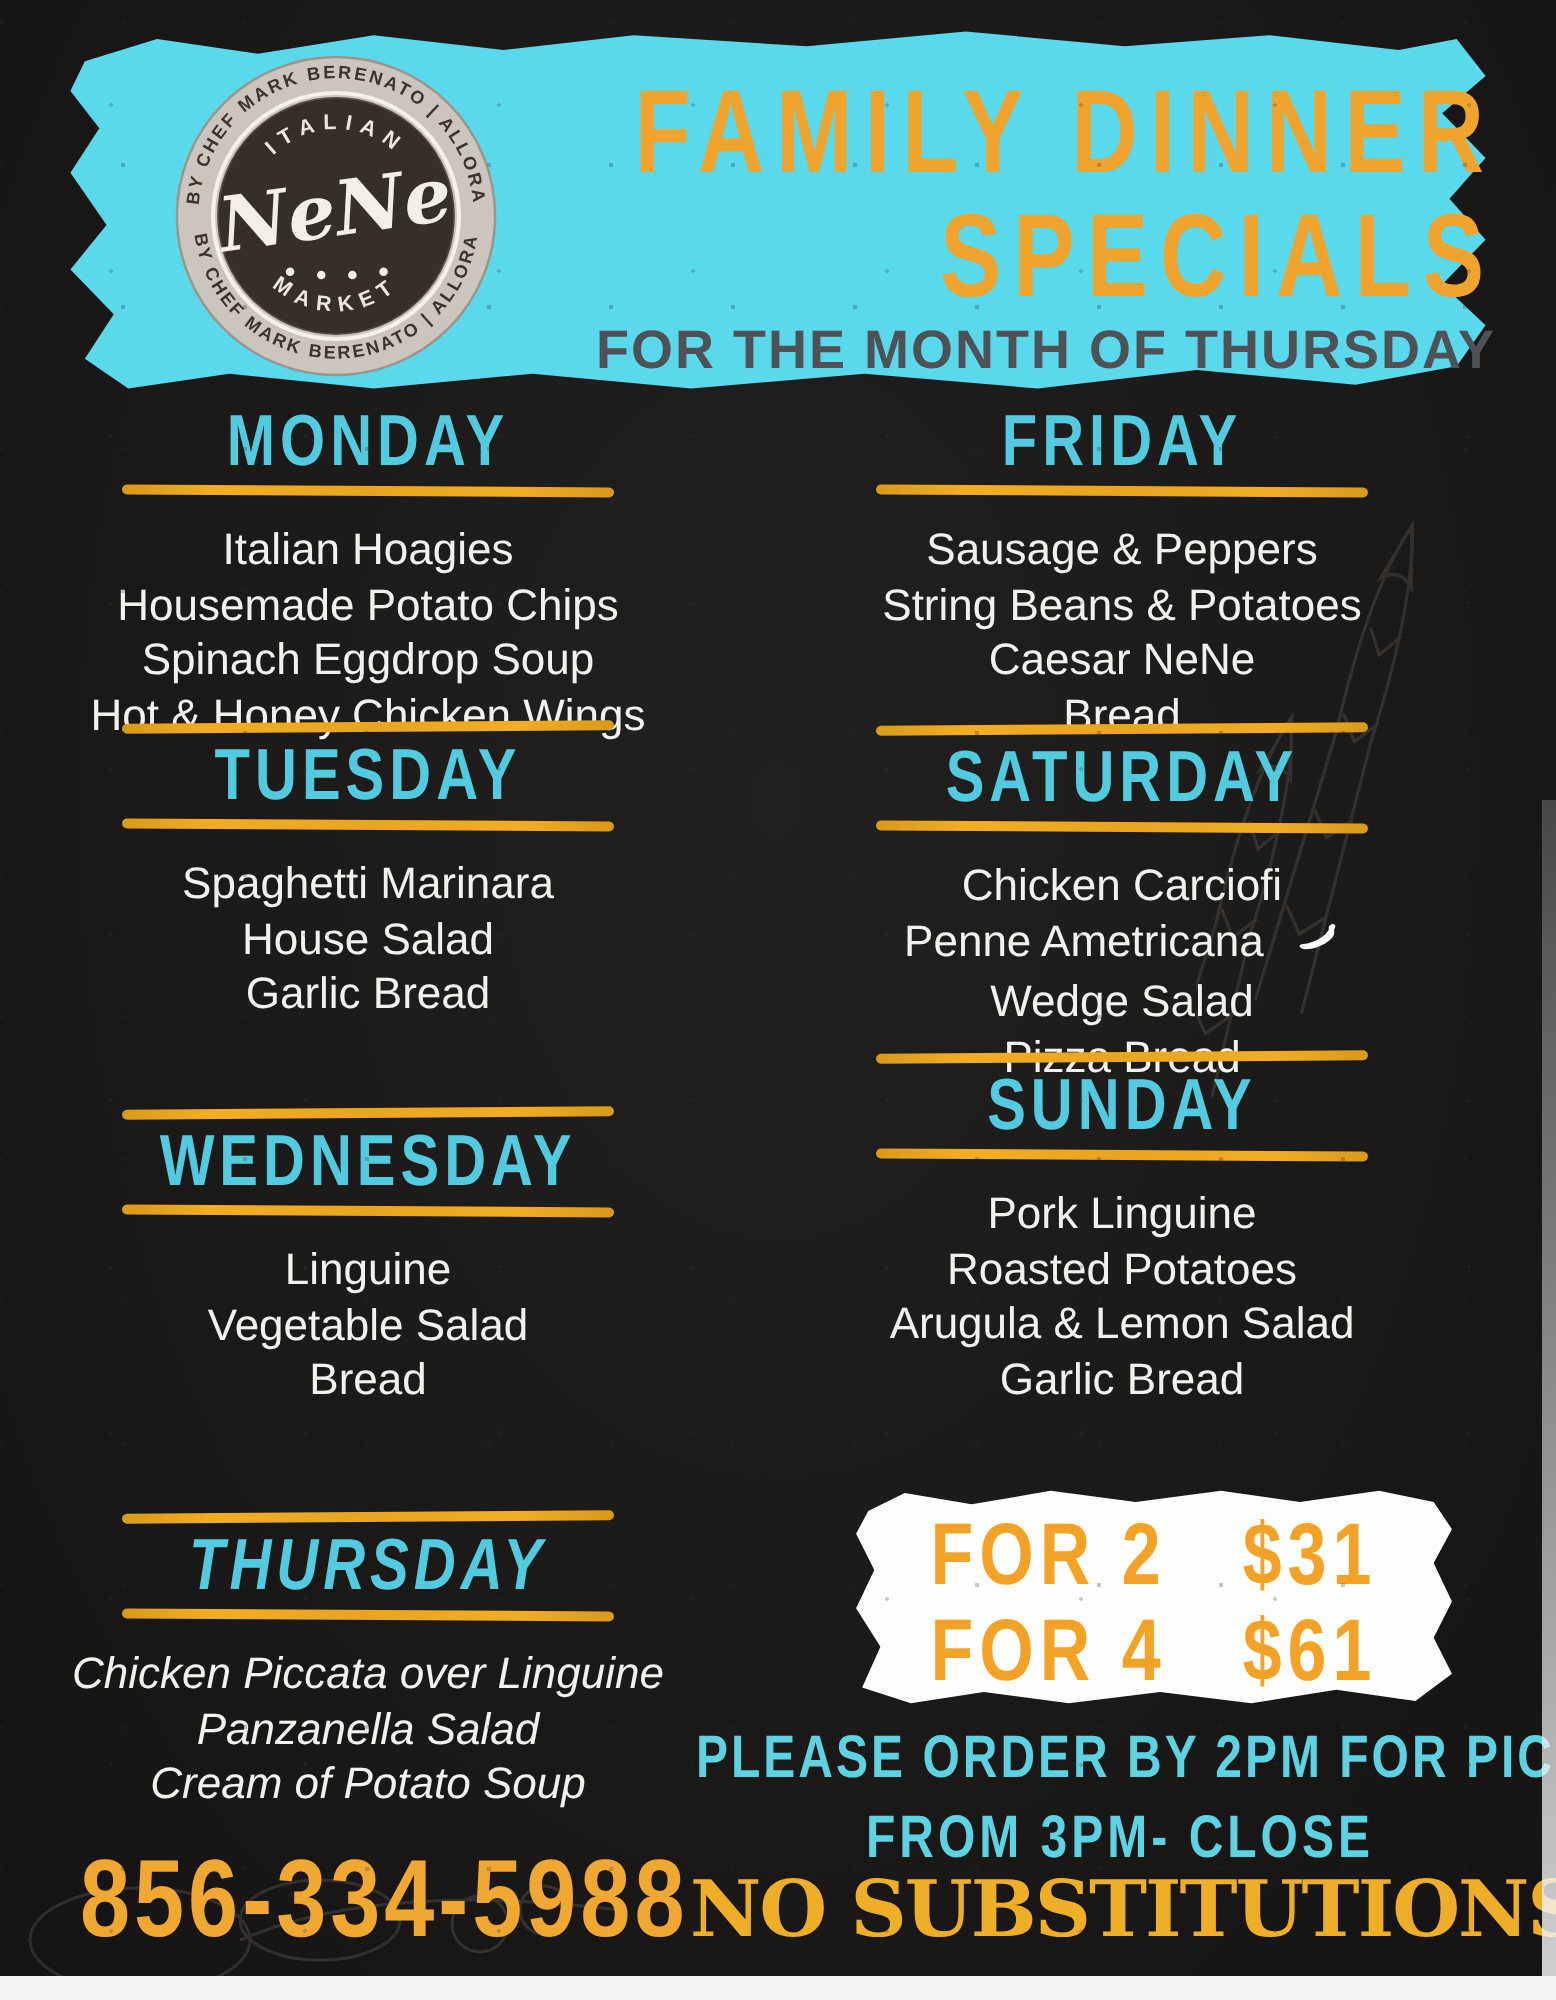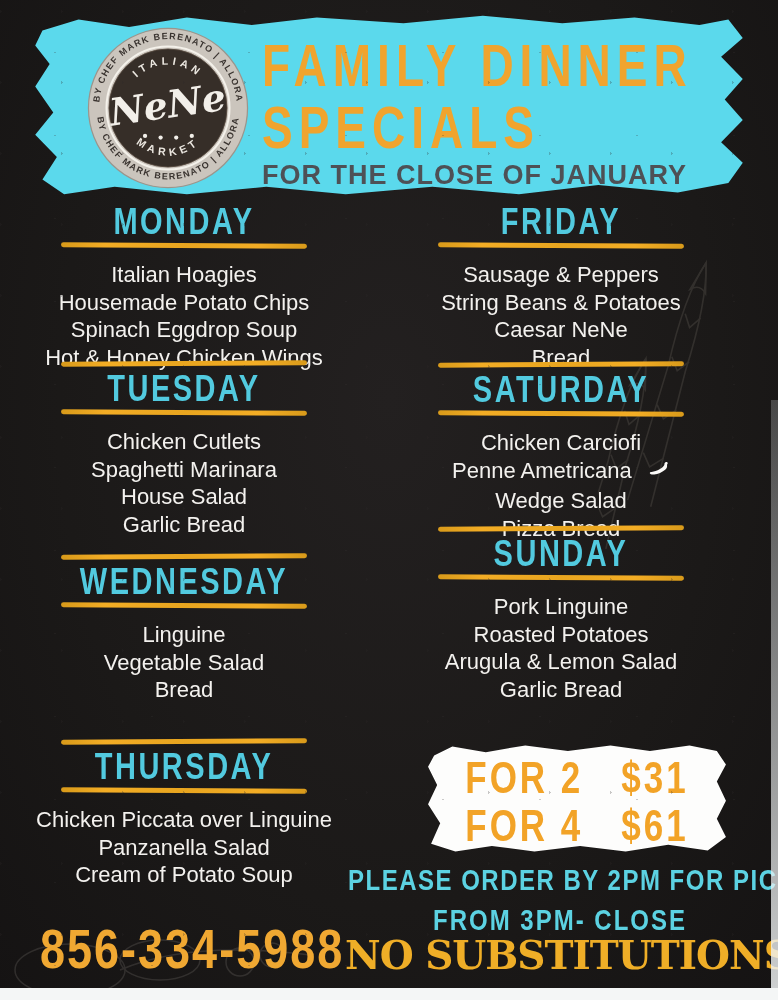--- a/index.html
+++ b/index.html
@@ -9,34 +9,34 @@
     background-image:radial-gradient(ellipse at 50% 40%, #232020 0%, #1b1918 60%, #151313 100%);}
   
   .stage::after{content:"";position:absolute;inset:0;opacity:.25;pointer-events:none;
     background-image:radial-gradient(#3a3636 1px, transparent 1px),radial-gradient(#2e2a2a 1px, transparent 1px);
     background-size:97px 83px,61px 71px;background-position:7px 11px,31px 47px;}
 
   
   .banner{position:absolute;left:28px;top:12px;width:722px;height:186px;background:#5bd9ec;
     clip-path:polygon(2% 10%,7% 4%,14% 8%,22% 3%,31% 7%,40% 3%,52% 6%,63% 2%,74% 6%,84% 3%,93% 7%,97% 4%,99% 14%,96% 24%,99% 36%,96.5% 47%,99% 58%,96% 70%,99% 81%,97% 92%,90% 97%,79% 93%,68% 98%,56% 94%,44% 98%,33% 94%,22% 98%,12% 94%,5% 98%,2% 90%,4% 78%,1% 66%,3.5% 54%,1% 40%,3% 28%,1% 18%);}
   .logo{position:absolute;left:86px;top:26px;width:164px;height:164px;}
-  .header-text{position:absolute;left:262px;top:26px;width:486px;text-align:left;}
+  .header-text{position:absolute;left:262px;top:26px;width:486px;text-align:right;}
   .title-line{color:#f0a42e;font-size:46px;line-height:62px;font-weight:700;letter-spacing:6px;
     transform:scaleY(1.28);transform-origin:center top;white-space:nowrap;}
   .subtitle{margin-top:10px;color:#4e5156;font-size:27px;font-weight:700;letter-spacing:1px;white-space:nowrap;}
 
   
   .menu-col{position:absolute;top:196px;width:340px;text-align:center;}
   #col-left{left:14px;}
   #col-right{left:391px;}
   .menu-section{position:absolute;left:0;width:100%;}
   #col-left .menu-section:nth-child(1){top:5px;}
   #col-left .menu-section:nth-child(2){top:165px;}
   #col-left .menu-section:nth-child(3){top:358px;}
-  #col-left .menu-section:nth-child(4){top:543px;}
+  #col-left .menu-section:nth-child(4){top:560px;font-style:italic;}
   #col-right .menu-section:nth-child(1){top:5px;}
   #col-right .menu-section:nth-child(2){top:166px;}
   #col-right .menu-section:nth-child(3){top:330px;}
   .sep-line,.day-underline{height:5px;width:246px;margin:0 auto;border-radius:3px;
     background:linear-gradient(90deg,#d89a1a 0%,#f3ad25 18%,#e8a51f 50%,#f3ad25 80%,#d89a1a 100%);}
   .sep-line{margin-bottom:6px;transform:rotate(-.4deg);}
   .day-heading{color:#52cadf;font-size:29px;line-height:32px;font-weight:700;letter-spacing:2.5px;
     transform:scaleY(1.25);transform-origin:center center;margin:4px 0 2px;}
   .day-underline{margin:6px auto 13px;transform:rotate(.35deg);}
   .menu-item{color:#f3f1ee;font-size:22px;line-height:27.5px;white-space:nowrap;}
@@ -135,42 +135,41 @@
       <circle cx="72" cy="134" r="2.6"></circle>
         <circle cx="91" cy="136" r="2.6"></circle>
       <circle cx="110" cy="136" r="2.6"></circle>
         <circle cx="129" cy="134" r="2.6"></circle>
     </g>
   </svg>
 
   <div class="header-text">
     <div class="title-line">FAMILY DINNER</div>
     <div class="title-line">SPECIALS</div>
-    <div class="subtitle">FOR THE CLOSE OF JANUARY</div>
+    <div class="subtitle">FOR THE MONTH OF THURSDAY</div>
   </div>
 
   <div class="menu-col" id="col-left">
   <div class="menu-section">
 
     <div class="day-heading">MONDAY</div>
     <div class="day-underline"></div>
     <div class="items">
           <div class="menu-item"><span>Italian Hoagies</span></div>
           <div class="menu-item"><span>Housemade Potato Chips</span></div>
           <div class="menu-item"><span>Spinach Eggdrop Soup</span></div>
           <div class="menu-item"><span>Hot &amp; Honey Chicken Wings</span></div>
         </div>
   </div>
 
   <div class="menu-section">
     <div class="sep-line"></div>
     <div class="day-heading">TUESDAY</div>
     <div class="day-underline"></div>
     <div class="items">
-          <div class="menu-item"><span>Chicken Cutlets</span></div>
           <div class="menu-item"><span>Spaghetti Marinara</span></div>
           <div class="menu-item"><span>House Salad</span></div>
           <div class="menu-item"><span>Garlic Bread</span></div>
         </div>
   </div>
 
   <div class="menu-section">
     <div class="sep-line"></div>
     <div class="day-heading">WEDNESDAY</div>
     <div class="day-underline"></div>

